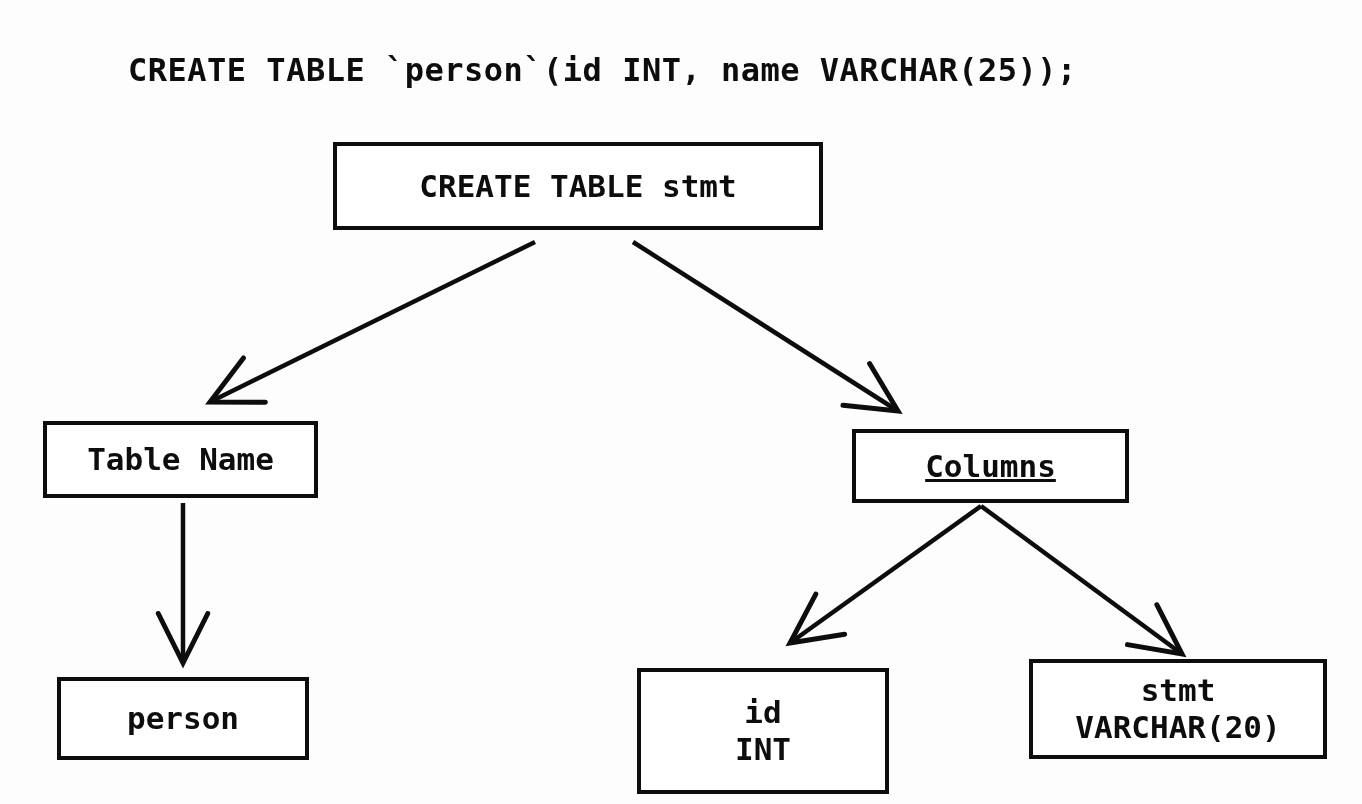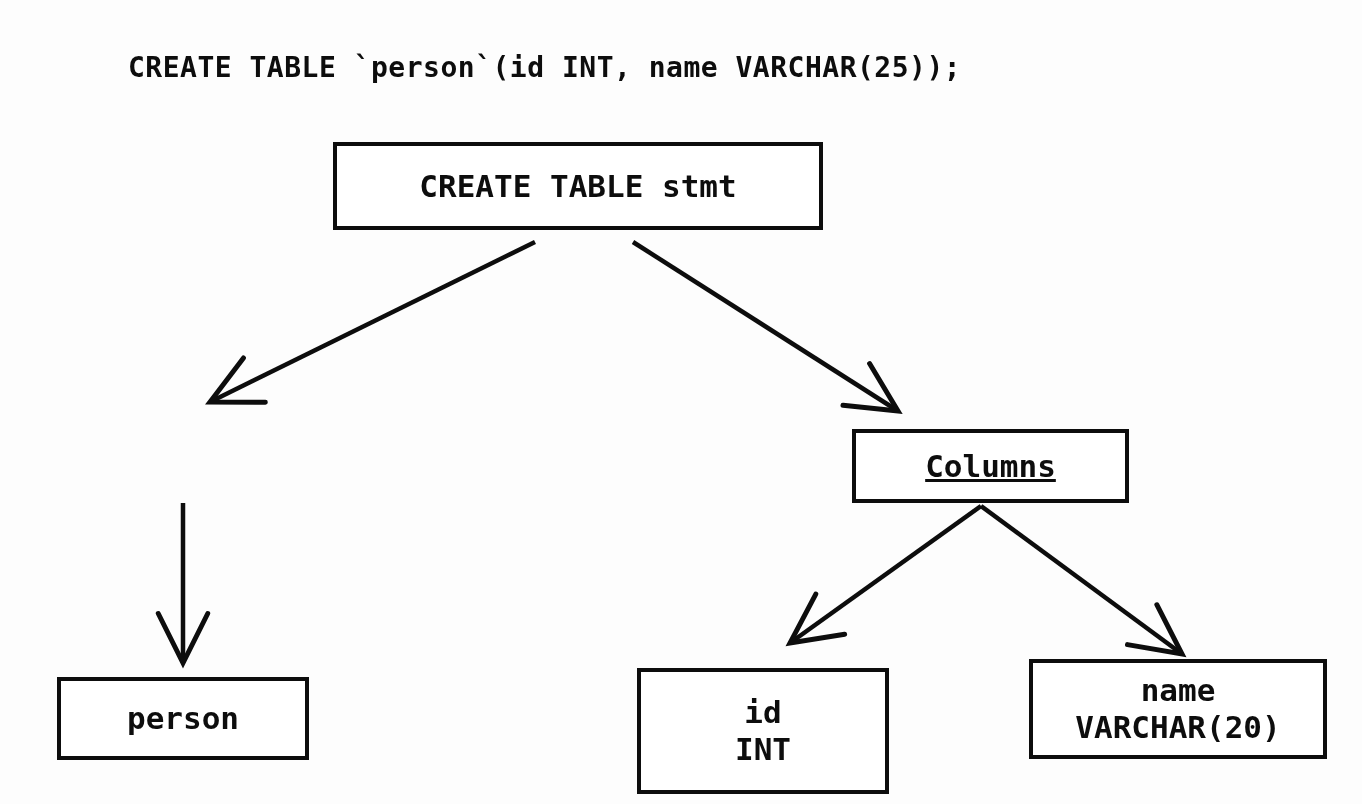--- a/index.html
+++ b/index.html
@@ -13,21 +13,21 @@
     height: 804px;
     background: #fdfdfd;
     overflow: hidden;
     font-family: "DejaVu Sans Mono", "Liberation Mono", monospace;
     color: #0d0d0d;
   }
   .code-line {
     position: absolute;
     left: 128px;
     top: 51px;
-    font-size: 28px;
+    font-size: 32px;
     font-weight: bold;
     letter-spacing: 0.5px;
     white-space: pre;
   }
   .node {
     position: absolute;
     box-sizing: border-box;
     border: 4px solid #0d0d0d;
     background: #ffffff;
     display: flex;
@@ -70,32 +70,35 @@
     <line x1="633" y1="242" x2="898" y2="411" stroke="#0d0d0d" stroke-width="4.5" marker-end="url(#arrow-open)"></line>
     <line x1="183" y1="503" x2="183" y2="663" stroke="#0d0d0d" stroke-width="4.5" marker-end="url(#arrow-open)"></line>
     <line x1="981" y1="506" x2="790" y2="643" stroke="#0d0d0d" stroke-width="4.5" marker-end="url(#arrow-open)"></line>
     <line x1="981" y1="506" x2="1182" y2="654" stroke="#0d0d0d" stroke-width="4.5" marker-end="url(#arrow-open)"></line>
   </svg>
 
   <div class="node" id="node-stmt">
     <span>CREATE TABLE stmt</span>
   </div>
 
+  <div class="node" id="node-table-name">
+    <span>Table Name</span>
+  </div>
 
   <div class="node" id="node-columns">
     <span>Columns</span>
   </div>
 
   <div class="node" id="node-person">
     <span>person</span>
   </div>
 
   <div class="node" id="node-col-id">
     <span>id</span>
     <span>INT</span>
   </div>
 
   <div class="node" id="node-col-name">
-    <span>name</span>
+    <span>stmt</span>
     <span>VARCHAR(20)</span>
   </div>
 
 </div>
 
 </body></html>

